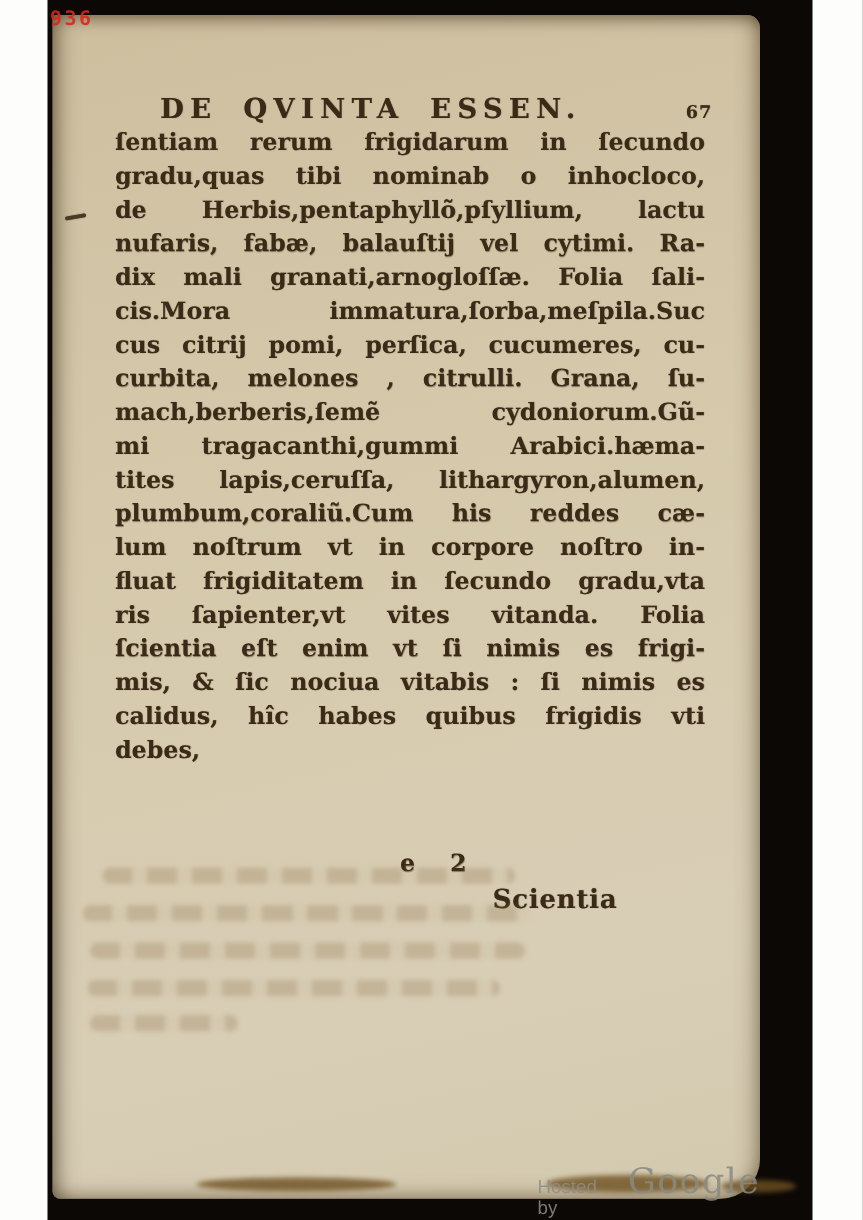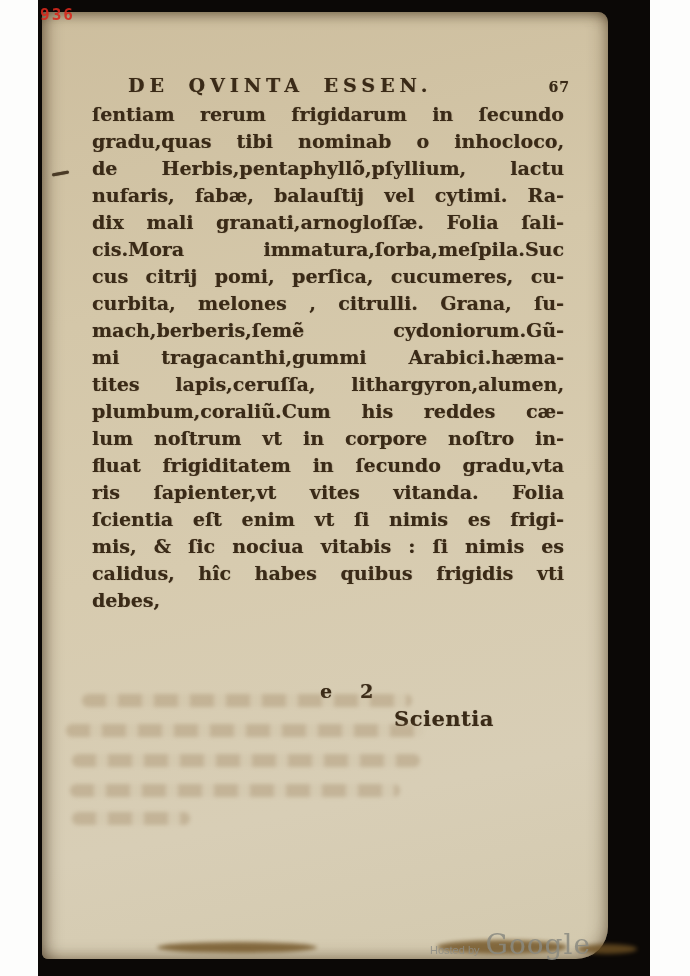--- a/index.html
+++ b/index.html
@@ -14,21 +14,21 @@
         box-shadow:inset 12px 0 16px -8px rgba(50,32,14,.5),
                    inset -10px 0 18px -8px rgba(60,40,18,.45),
                    inset 0 10px 14px -8px rgba(55,38,18,.5),
                    inset 0 -10px 16px -8px rgba(80,55,25,.35);}
   
   .corner-mark{position:absolute;left:2px;top:5px;color:#d8281c;font-size:16px;font-weight:bold;
         font-family:"DejaVu Sans Mono","Liberation Mono",monospace;letter-spacing:2px;opacity:.9;}
   
   .header{position:absolute;left:50px;top:62px;width:478px;display:flex;align-items:baseline;
         color:#3a2a17;font-weight:bold;}
-  .header .title{margin-left:36px;font-size:19px;letter-spacing:5px;word-spacing:8px;
+  .header .title{margin-left:36px;font-size:22px;letter-spacing:5px;word-spacing:8px;
         text-shadow:.3px .3px .7px rgba(58,42,23,.55);text-align:center;}
   .header .pageno{margin-left:auto;margin-right:0;font-size:14px;letter-spacing:1px;
         text-shadow:.3px .3px .7px rgba(58,42,23,.55);}
   
   .bodyblock{position:absolute;left:50px;top:89px;width:472px;color:#3a2a17;}
   .bodyline{font-size:19px;font-weight:bold;line-height:27px;height:27px;white-space:nowrap;
         text-align:justify;text-align-last:justify;
         text-shadow:.3px .3px .8px rgba(58,42,23,.5);}
   .bodyline.lastline{text-align-last:left;}
   
@@ -48,21 +48,21 @@
   .g3{left:30px;top:742px;width:348px;}
   .g4{left:28px;top:772px;width:330px;}
   .g5{left:30px;top:800px;width:118px;}
   
   .stain{position:absolute;background:#6f5122;filter:blur(2px);border-radius:50%;opacity:.8;}
   .s1{left:115px;top:930px;width:160px;height:11px;}
   .s2{left:395px;top:928px;width:130px;height:14px;}
   .s3{left:535px;top:932px;width:60px;height:10px;}
   
   .watermark{position:absolute;left:388px;top:916px;display:flex;align-items:baseline;opacity:.85;}
-  .wm-prefix{font-family:"Liberation Sans","DejaVu Sans",sans-serif;font-size:11px;color:#8e8d85;margin-right:6px;}
+  .wm-prefix{font-family:"Liberation Sans","DejaVu Sans",sans-serif;font-size:15px;color:#8e8d85;margin-right:6px;}
   .wm-brand{font-family:"DejaVu Serif","Liberation Serif",serif;font-size:28px;color:#8a8a81;letter-spacing:1px;}
 </style>
 </head>
 <body>
 
 <div class="canvas">
   <div class="scan">
     <div class="page">
 
       <div class="header">

